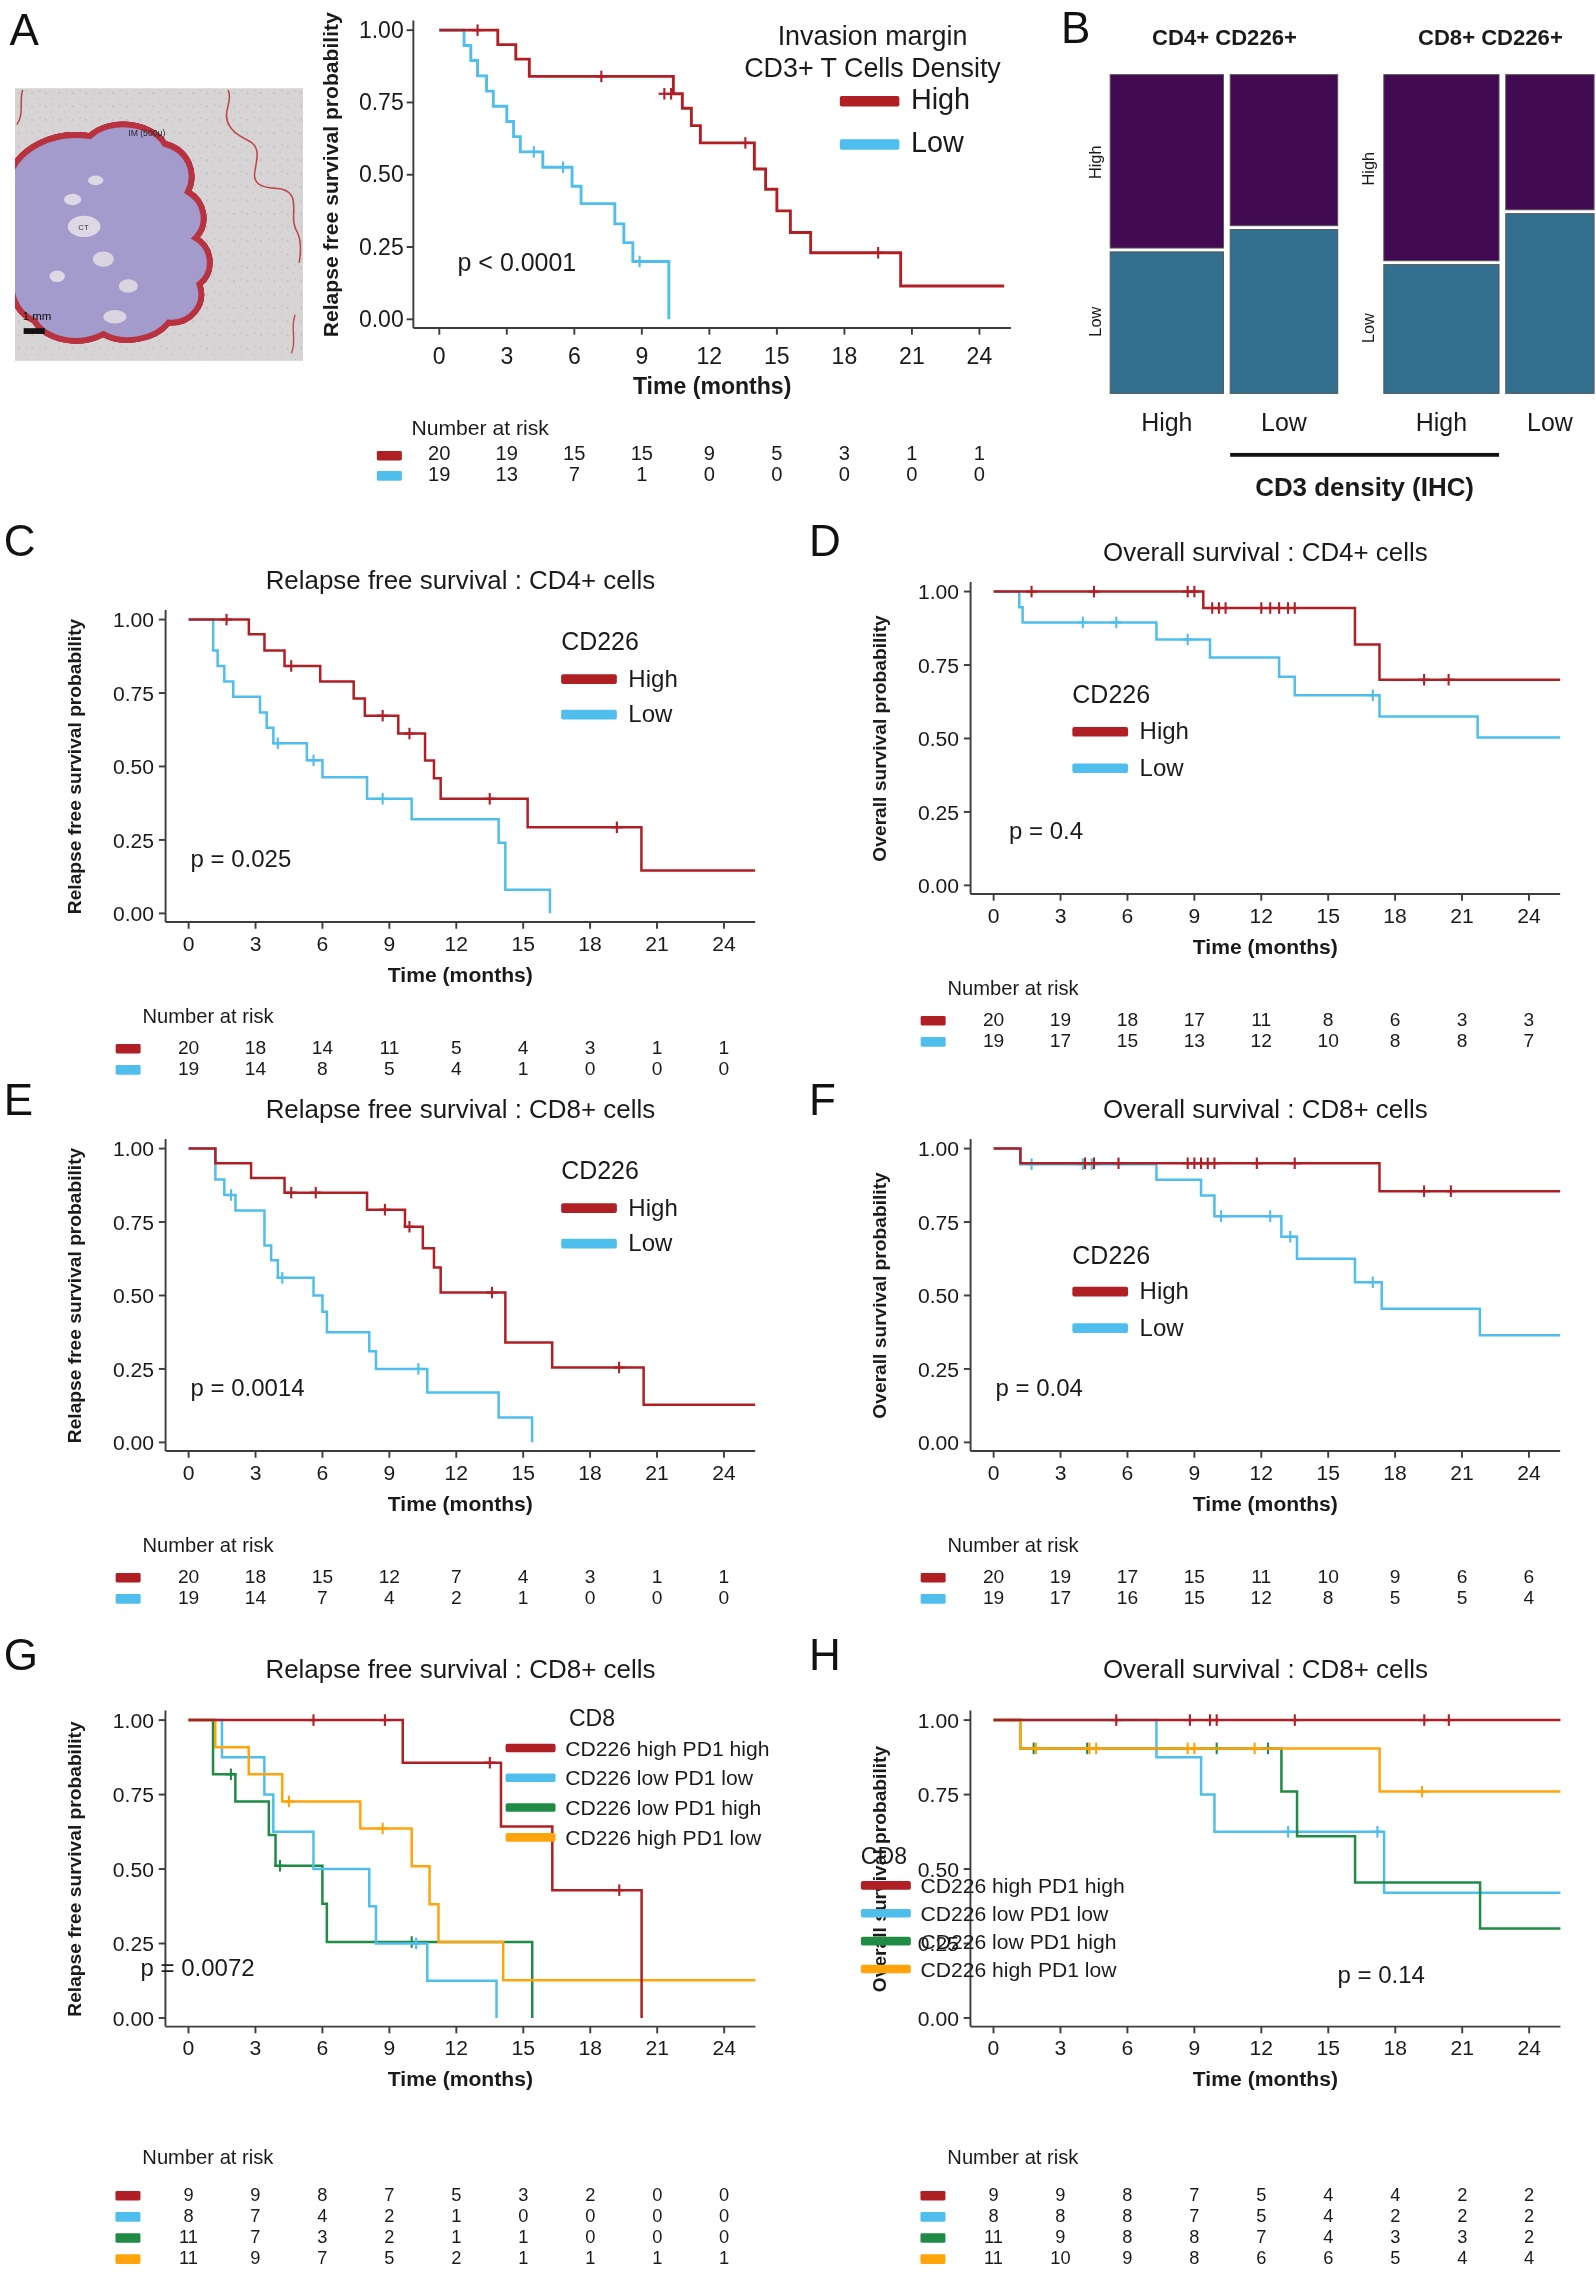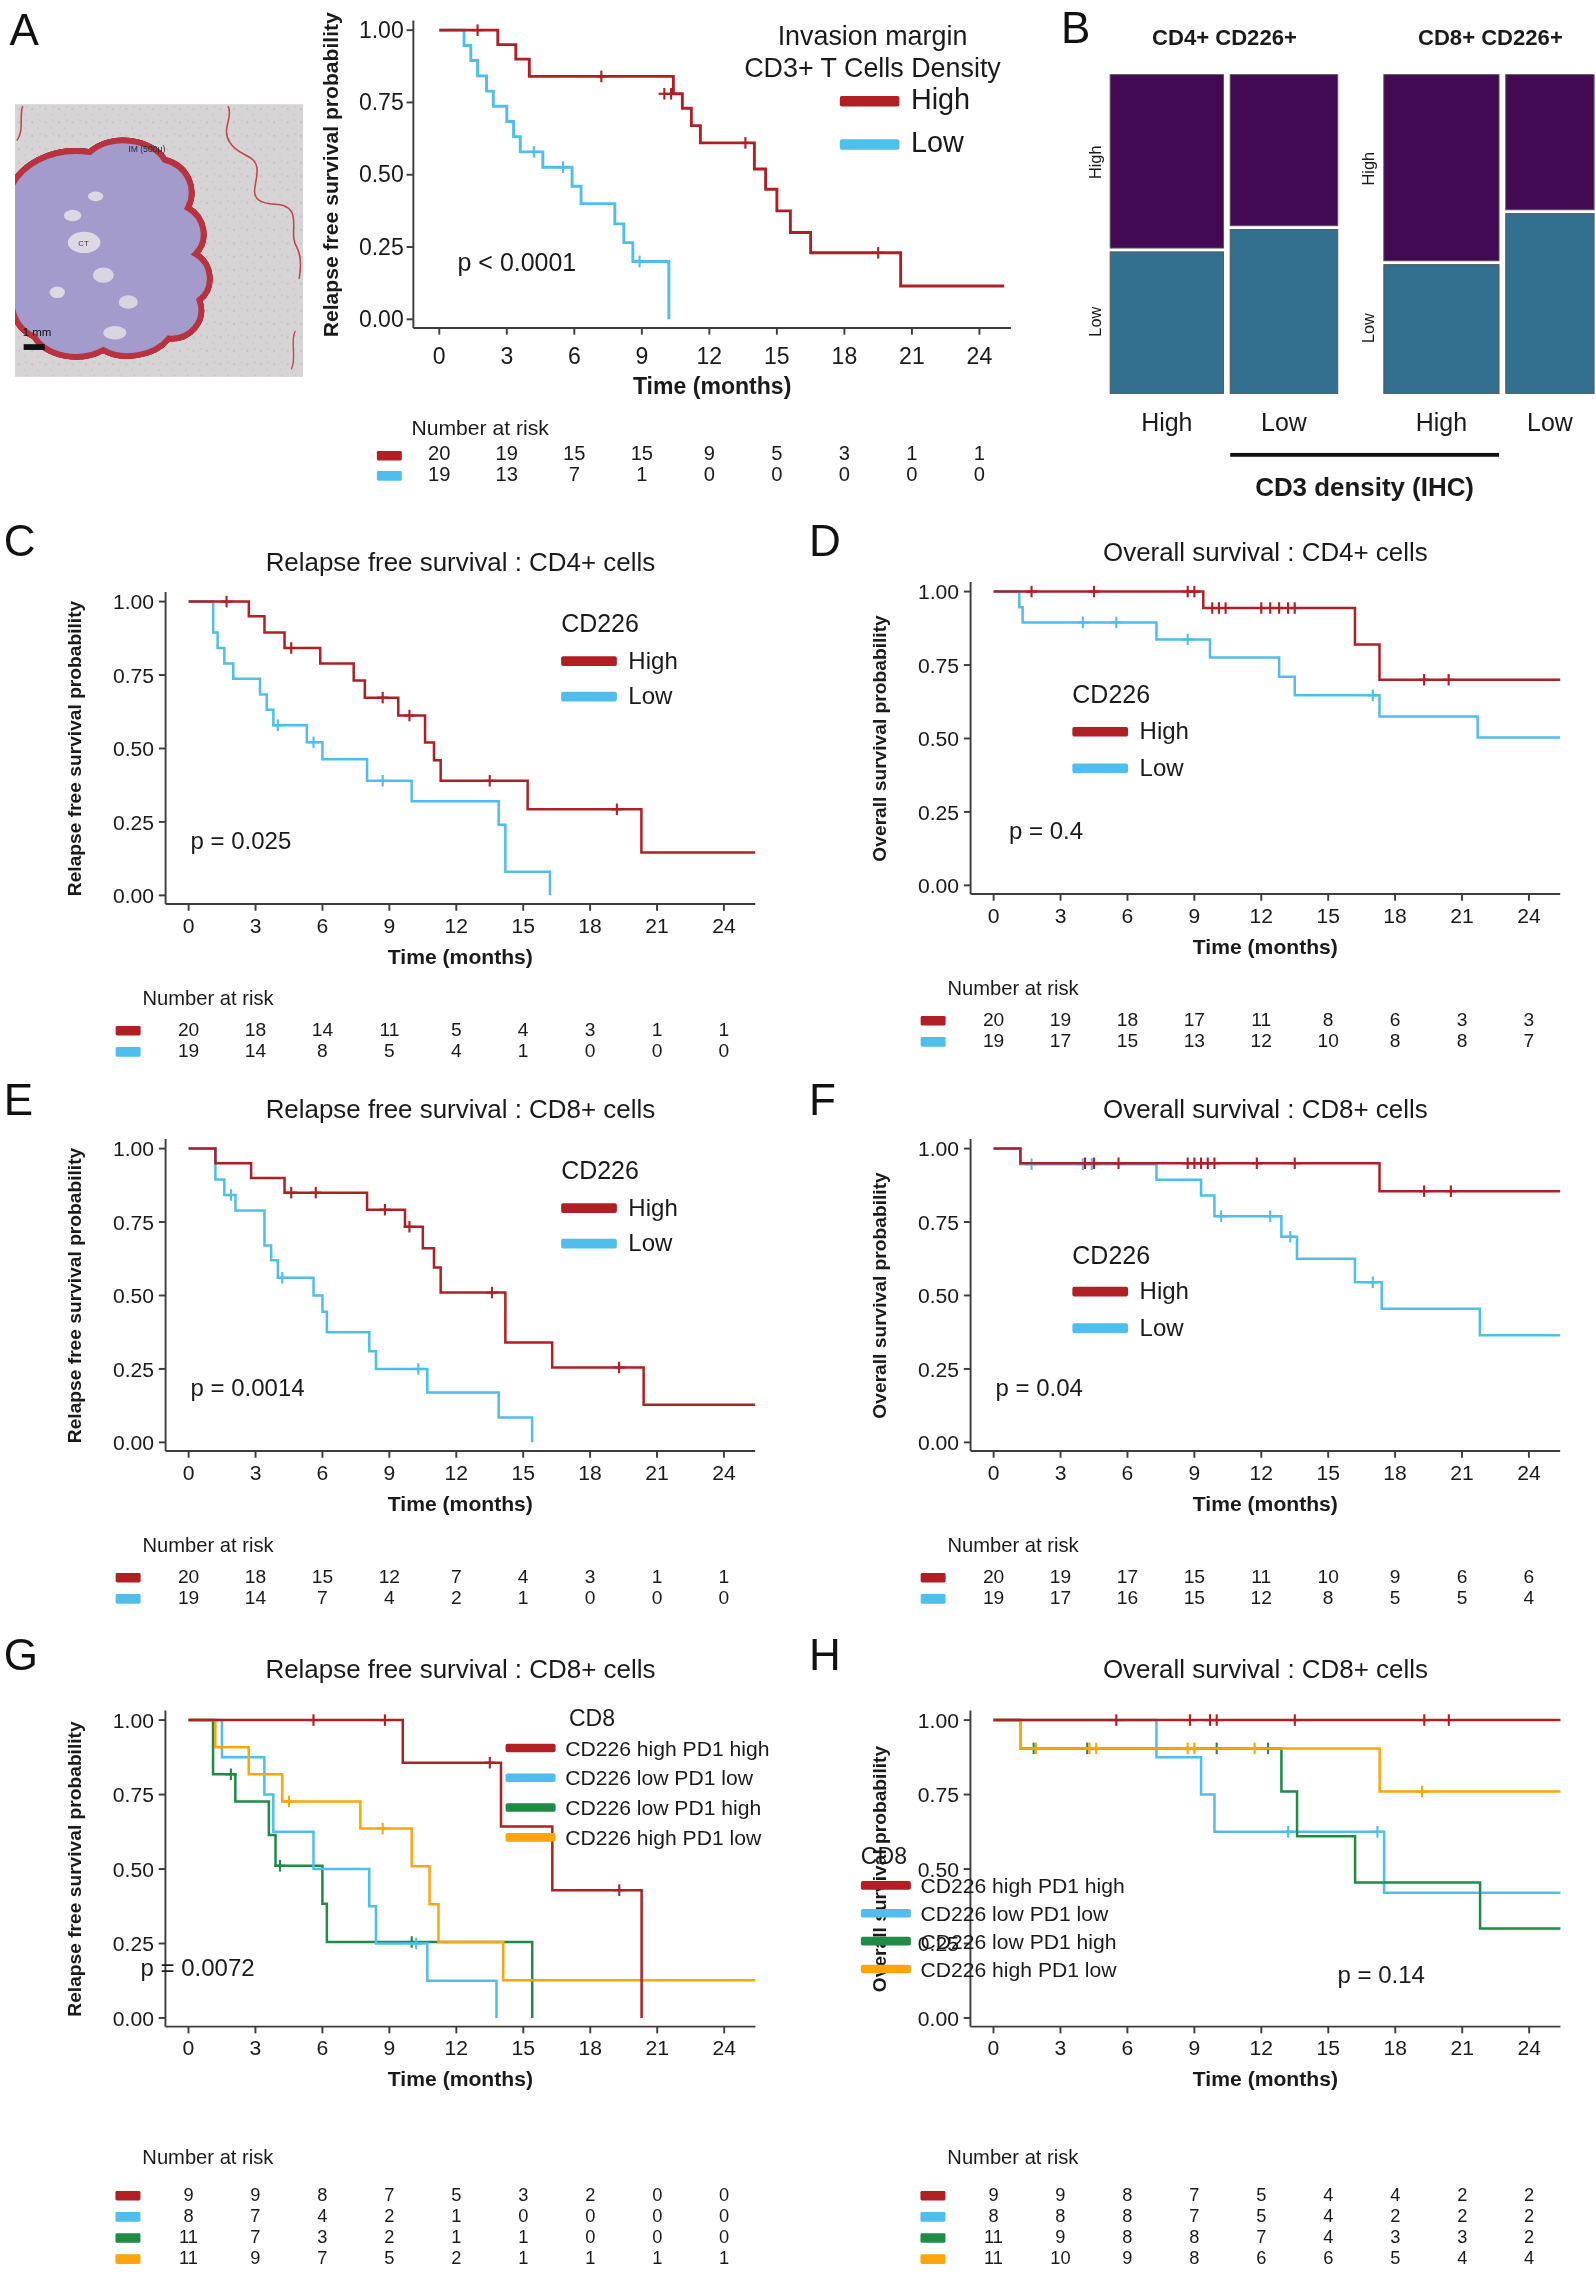--- a/index.html
+++ b/index.html
@@ -16,21 +16,21 @@
 
   <div class="plabel" style="left:9.6px;top:7.7px;">A</div>
   <div class="plabel" style="left:1061px;top:5.8px;">B</div>
   <div class="plabel" style="left:3.8px;top:519px;">C</div>
   <div class="plabel" style="left:809px;top:519px;">D</div>
   <div class="plabel" style="left:3.8px;top:1078px;">E</div>
   <div class="plabel" style="left:809px;top:1078px;">F</div>
   <div class="plabel" style="left:3.8px;top:1633px;">G</div>
   <div class="plabel" style="left:809px;top:1633px;">H</div>
 
-  <div class="chart" style="left:5.8px;top:104px;padding-left:9px;">
+  <div class="chart" style="left:5.8px;top:88px;padding-left:9px;">
     <svg width="288" height="273" viewBox="0 0 300 284">
       <defs>
         <pattern id="hdots" width="8" height="8" patternUnits="userSpaceOnUse">
           <circle cx="2" cy="2" r="1.3" fill="#6a62a8"></circle>
           <circle cx="6" cy="5" r="1.0" fill="#8078b8"></circle>
           <circle cx="4" cy="7" r="0.8" fill="#5d5499"></circle>
         </pattern>
         <pattern id="bgdots" width="14" height="14" patternUnits="userSpaceOnUse">
           <rect width="14" height="14" fill="#d7d4d6"></rect>
           <circle cx="4" cy="5" r="1.2" fill="#c7c2c6"></circle>
@@ -144,21 +144,21 @@
         <text x="127" y="490" font-size="21" text-anchor="middle" fill="#1a1a1a" font-weight="400">19</text>
         <text x="197.29" y="490" font-size="21" text-anchor="middle" fill="#1a1a1a" font-weight="400">13</text>
         <text x="267.58" y="490" font-size="21" text-anchor="middle" fill="#1a1a1a" font-weight="400">7</text>
         <text x="337.87" y="490" font-size="21" text-anchor="middle" fill="#1a1a1a" font-weight="400">1</text>
         <text x="408.15999999999997" y="490" font-size="21" text-anchor="middle" fill="#1a1a1a" font-weight="400">0</text>
         <text x="478.45" y="490" font-size="21" text-anchor="middle" fill="#1a1a1a" font-weight="400">0</text>
         <text x="548.74" y="490" font-size="21" text-anchor="middle" fill="#1a1a1a" font-weight="400">0</text>
         <text x="619.03" y="490" font-size="21" text-anchor="middle" fill="#1a1a1a" font-weight="400">0</text>
         <text x="689.3199999999999" y="490" font-size="21" text-anchor="middle" fill="#1a1a1a" font-weight="400">0</text>
       </svg></div>
-  <div class="chart" id="chart-C" style="left:0px;top:519px;"><svg width="769" height="554" viewBox="0 0 800 577">
+  <div class="chart" id="chart-C" style="left:0px;top:537px;"><svg width="769" height="554" viewBox="0 0 800 577">
         <text x="479.021" y="54" font-size="27" text-anchor="middle" fill="#1a1a1a" font-weight="400">Relapse free survival : CD4+ cells</text>
         <text x="84" y="239" font-size="20" text-anchor="middle" fill="#1a1a1a" font-weight="700" transform="rotate(-90 84 239)">Relapse free survival probability</text>
         <line x1="172" y1="76" x2="172" y2="401" stroke="#3d3d3d" stroke-width="2"></line>
         <line x1="172" y1="401" x2="786.042" y2="401" stroke="#3d3d3d" stroke-width="2"></line>
         <line x1="165" y1="392" x2="172" y2="392" stroke="#3d3d3d" stroke-width="2"></line>
         <text x="160" y="400" font-size="22" text-anchor="end" fill="#1a1a1a" font-weight="400">0.00</text>
         <line x1="165" y1="315.5" x2="172" y2="315.5" stroke="#3d3d3d" stroke-width="2"></line>
         <text x="160" y="323.5" font-size="22" text-anchor="end" fill="#1a1a1a" font-weight="400">0.25</text>
         <line x1="165" y1="239" x2="172" y2="239" stroke="#3d3d3d" stroke-width="2"></line>
         <text x="160" y="247" font-size="22" text-anchor="end" fill="#1a1a1a" font-weight="400">0.50</text>

